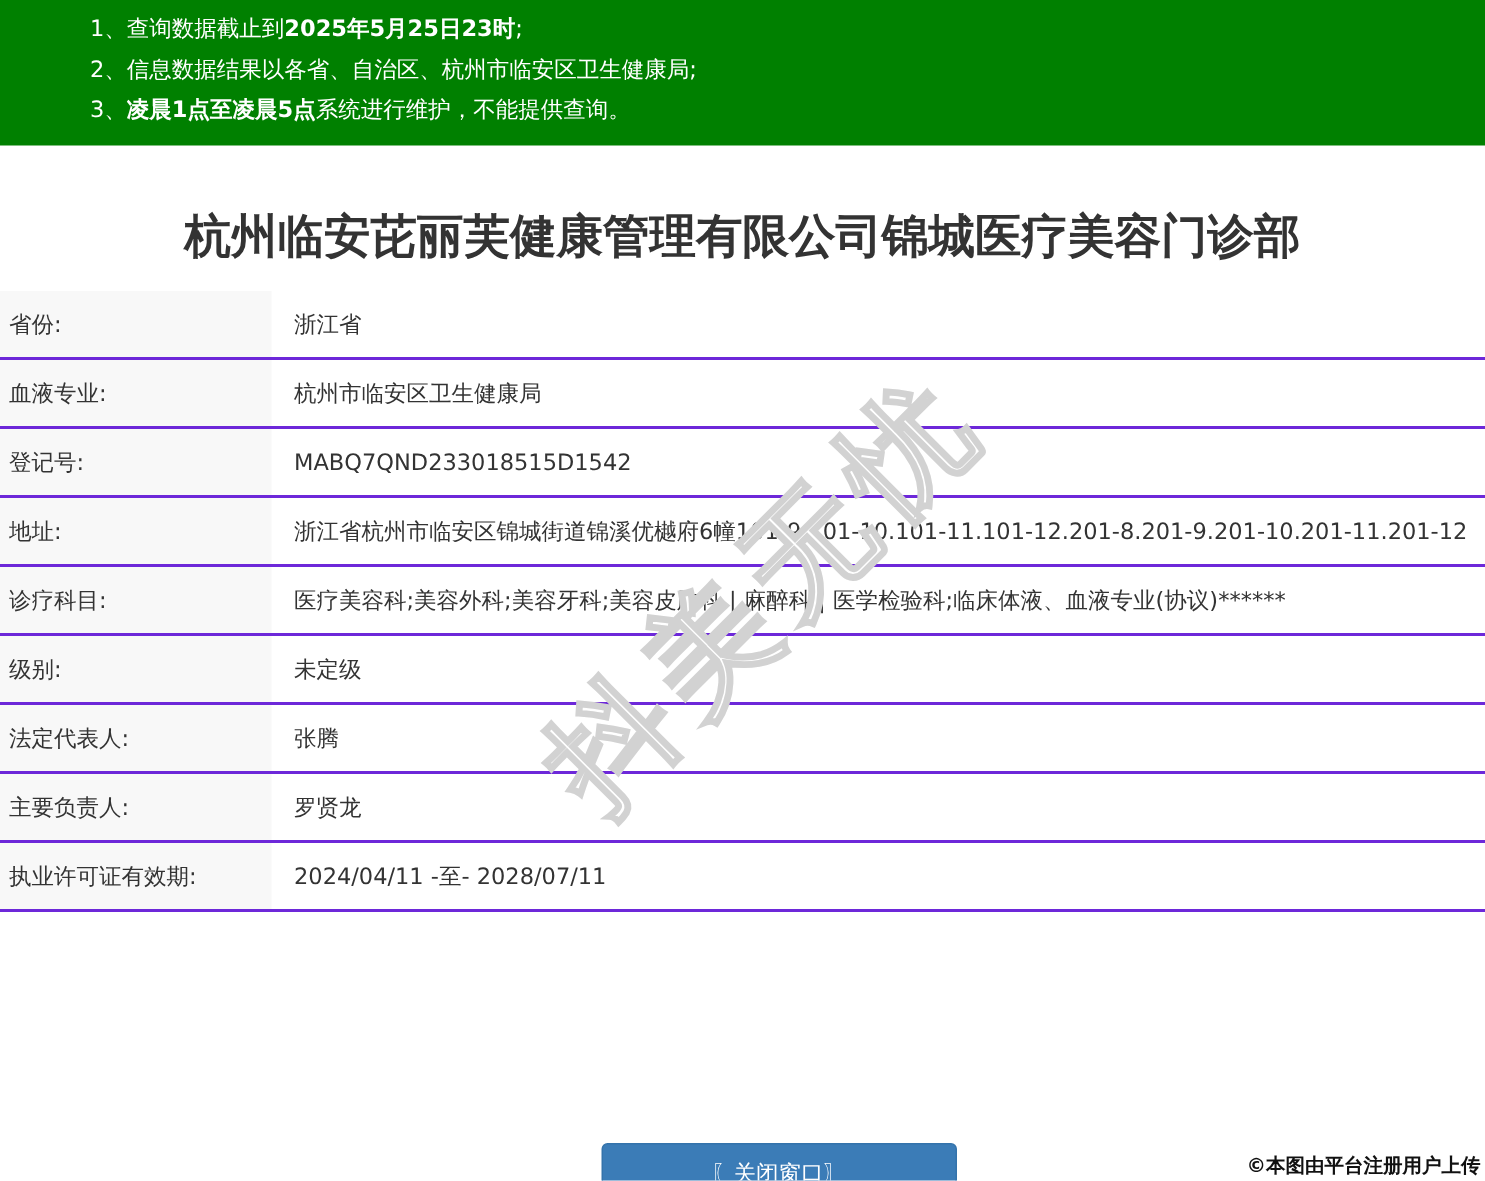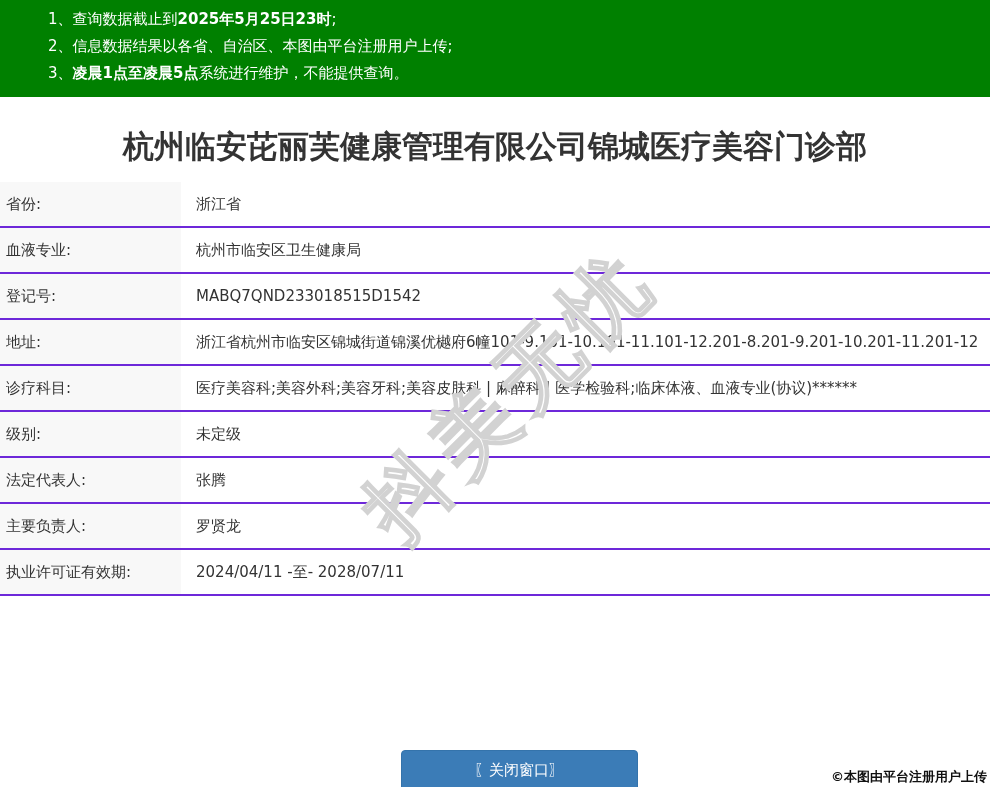--- a/index.html
+++ b/index.html
@@ -16,26 +16,27 @@
     width: 100%;
     height: 97px;
     background: #008000;
     color: #ffffff;
     padding: 6px 10px 0 48px;
     font-size: 15px;
   }
   .notice-line {
     line-height: 27px;
     white-space: nowrap;
+    margin-left: 12px;
   }
   .notice-line .seg-bold { font-weight: bold; }
 
   
   .page-title {
-    margin-top: 28px;
+    margin-top: 40px;
     height: 43px;
     line-height: 43px;
     text-align: center;
     font-size: 31px;
     font-weight: bold;
     color: #333333;
     white-space: nowrap;
   }
 
   
@@ -126,21 +127,21 @@
   }
 </style>
 </head>
 <body>
 
 <div class="banner">
   <div class="notice-line">
     <span>1、</span><span>查询数据截止到</span><span class="seg-bold">2025年5月25日23时</span><span>;</span>
   </div>
   <div class="notice-line">
-    <span>2、</span><span>信息数据结果以各省、自治区、本图由平台注册用户上传;</span><span class="seg-bold"></span><span></span>
+    <span>2、</span><span>信息数据结果以各省、自治区、杭州市临安区卫生健康局;</span><span class="seg-bold"></span><span></span>
   </div>
   <div class="notice-line">
     <span>3、</span><span></span><span class="seg-bold">凌晨1点至凌晨5点</span><span>系统进行维护，不能提供查询。</span>
   </div>
 </div>
 
 <h1 class="page-title">杭州临安芘丽芙健康管理有限公司锦城医疗美容门诊部</h1>
 
 <div class="info-table">
   <div class="info-row">

